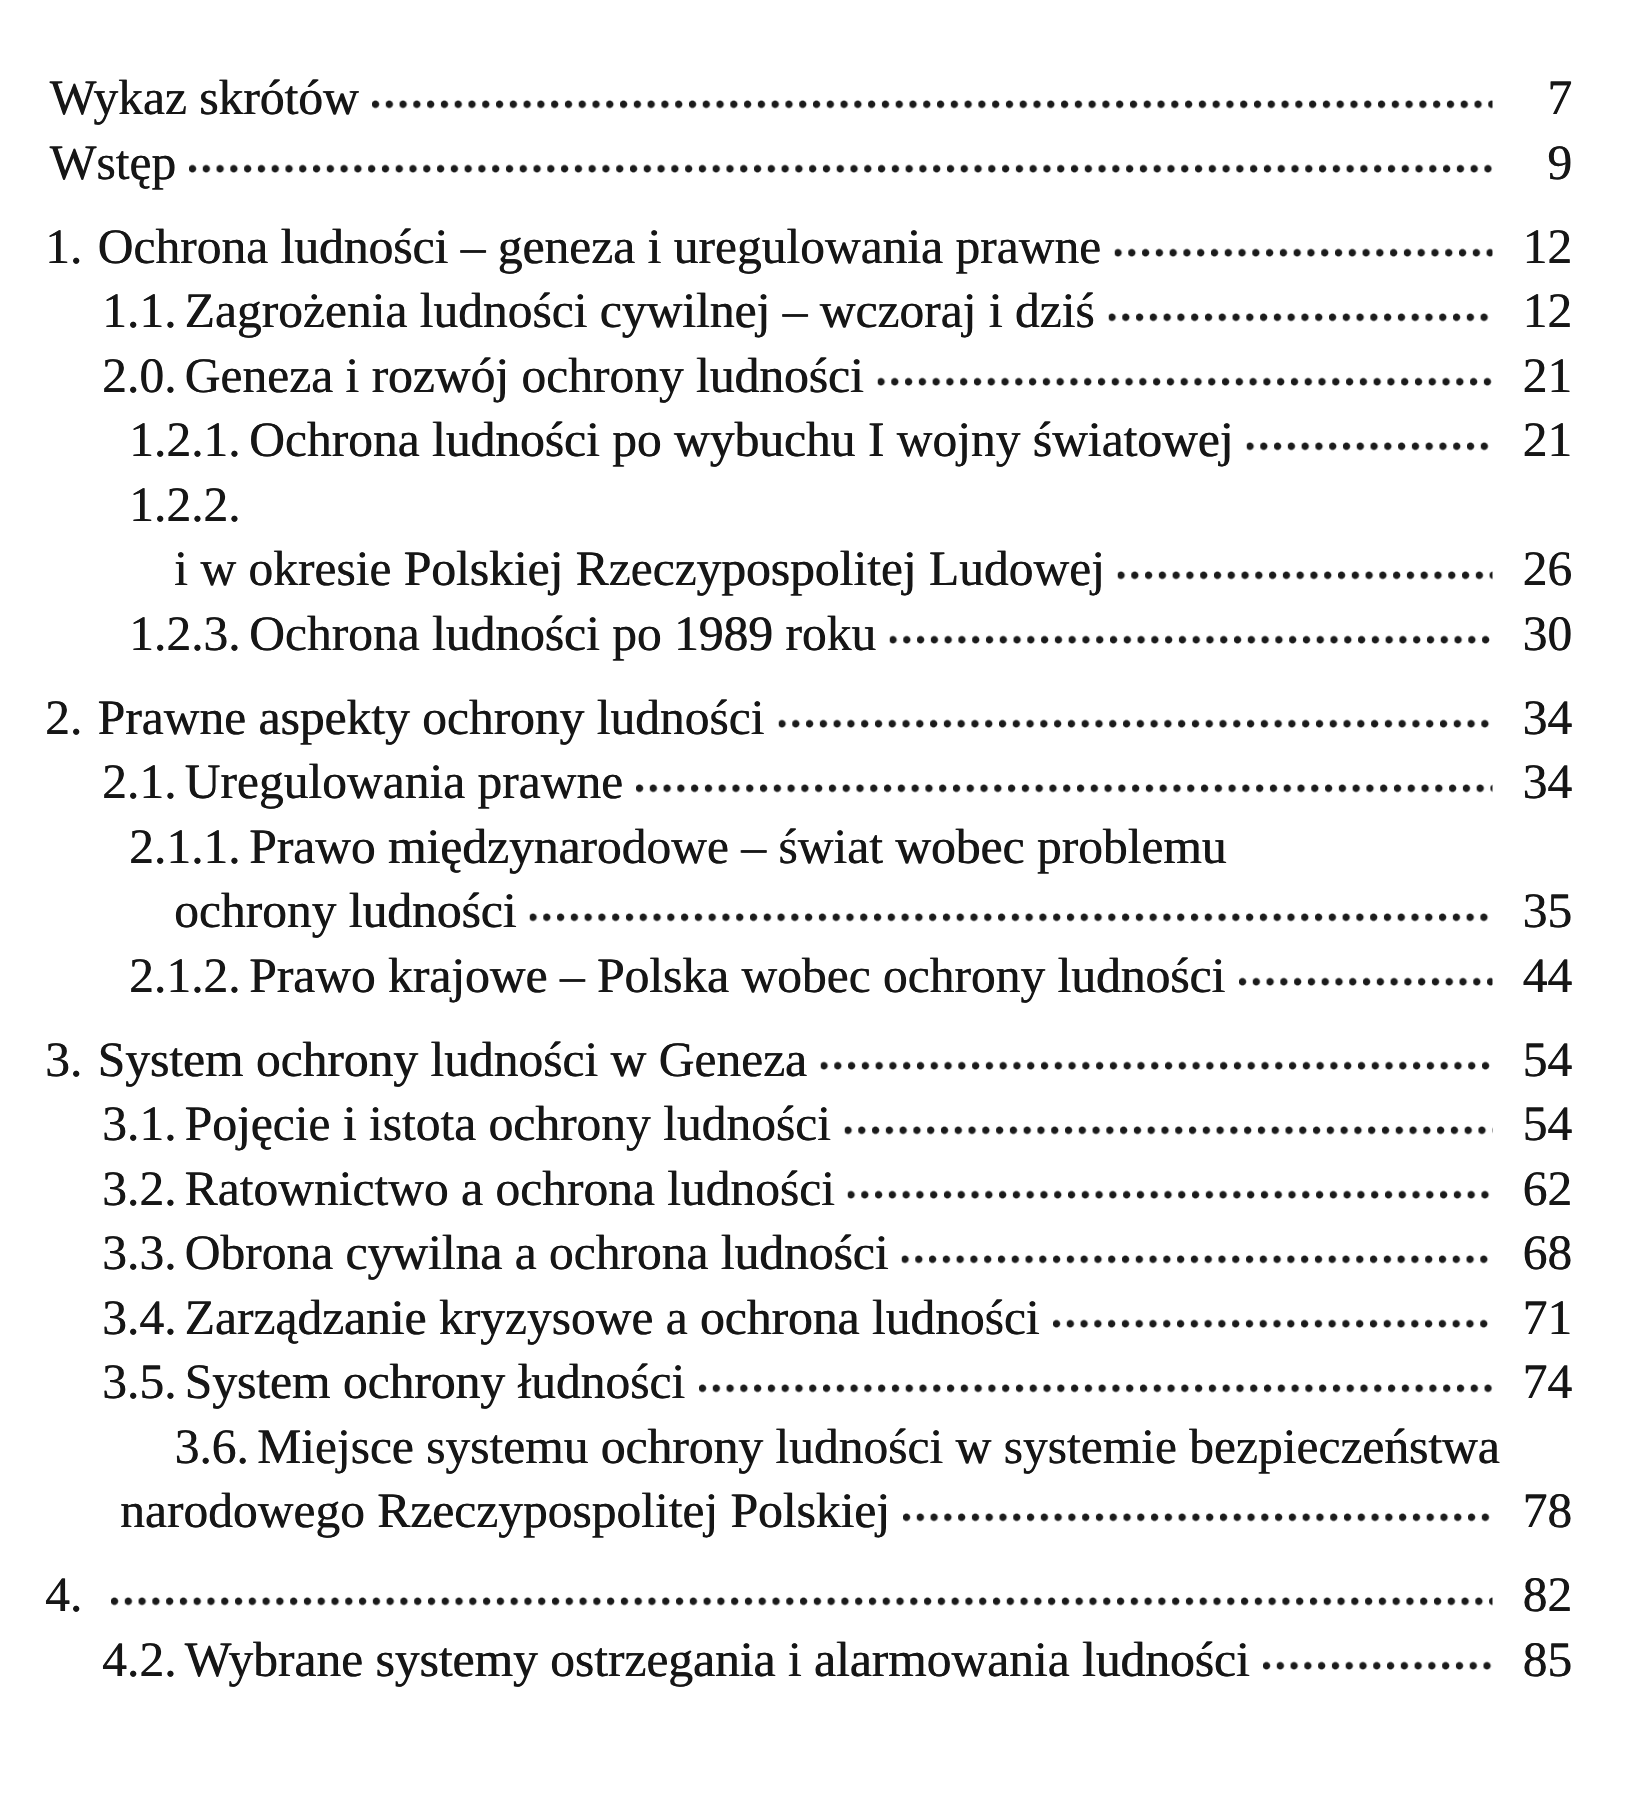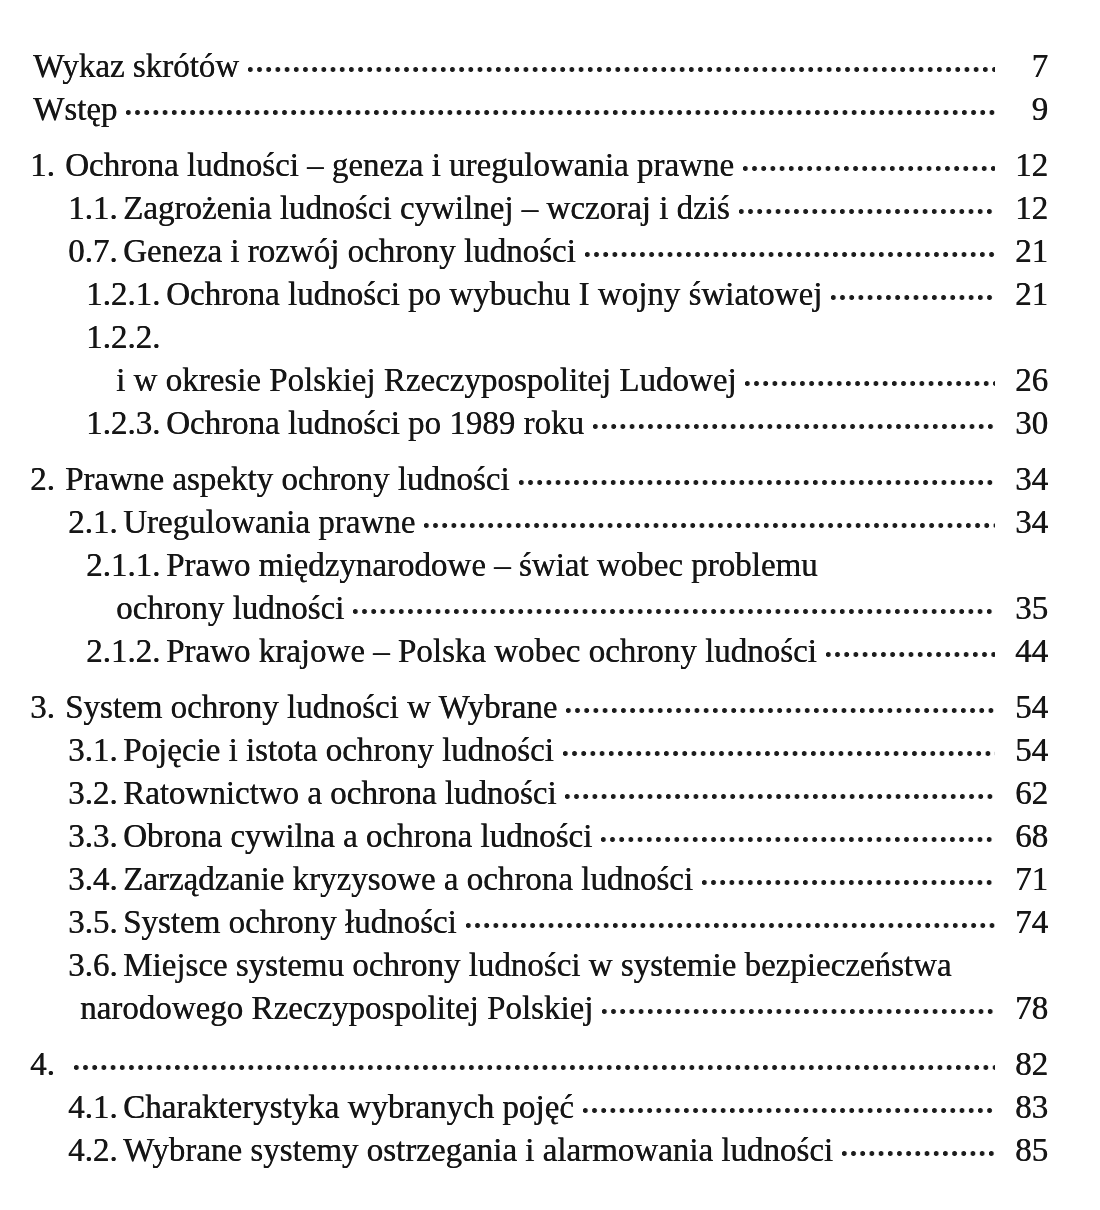--- a/index.html
+++ b/index.html
@@ -25,21 +25,21 @@
     font-size: 33px;
     line-height: 43px;
     white-space: nowrap;
     text-shadow: 0.4px 0 0 currentColor;
   }
   .row.gap-md { margin-top: 13px; }
   .row.gap-lg { }
 
   .lvl-root    { padding-left: 33px; }
   .lvl-chapter { padding-left: 30px; }
-  .lvl-sub1    { padding-left: 68px; }
+  .lvl-sub1    { padding-left: 68px; justify-content: center; }
   .lvl-sub2    { padding-left: 86px; }
   .lvl-cont1   { padding-left: 80px; }
   .lvl-cont2   { padding-left: 116px; }
 
   .num { flex: 0 0 auto; display: inline-block; }
   .lvl-chapter .num { width: 35px; }
   .lvl-sub1    .num { width: 55px; }
   .lvl-sub2    .num { width: 80px; }
 
   .txt { flex: 0 0 auto; }
@@ -88,21 +88,21 @@
   </div>
 
   <div class="row lvl-sub1">
     <span class="num">1.1.</span>
     <span class="txt">Zagrożenia ludności cywilnej – wczoraj i dziś</span>
     <span class="leader"></span>
     <span class="pg">12</span>
   </div>
 
   <div class="row lvl-sub1">
-    <span class="num">0.7.</span>
+    <span class="num">2.0.</span>
     <span class="txt">Geneza i rozwój ochrony ludności</span>
     <span class="leader"></span>
     <span class="pg">21</span>
   </div>
 
   <div class="row lvl-sub2">
     <span class="num">1.2.1.</span>
     <span class="txt">Ochrona ludności po wybuchu I wojny światowej</span>
     <span class="leader"></span>
     <span class="pg">21</span>
@@ -156,21 +156,21 @@
 
   <div class="row lvl-sub2">
     <span class="num">2.1.2.</span>
     <span class="txt">Prawo krajowe – Polska wobec ochrony ludności</span>
     <span class="leader"></span>
     <span class="pg">44</span>
   </div>
 
   <div class="row lvl-chapter gap-md">
     <span class="num">3.</span>
-    <span class="txt">System ochrony ludności w Wybrane</span>
+    <span class="txt">System ochrony ludności w Geneza</span>
     <span class="leader"></span>
     <span class="pg">54</span>
   </div>
 
   <div class="row lvl-sub1">
     <span class="num">3.1.</span>
     <span class="txt">Pojęcie i istota ochrony ludności</span>
     <span class="leader"></span>
     <span class="pg">54</span>
   </div>
@@ -215,26 +215,20 @@
     <span class="leader"></span>
     <span class="pg">78</span>
   </div>
 
   <div class="row lvl-chapter gap-md">
     <span class="num">4.</span>
     <span class="leader"></span>
     <span class="pg">82</span>
   </div>
 
-  <div class="row lvl-sub1">
-    <span class="num">4.1.</span>
-    <span class="txt">Charakterystyka wybranych pojęć</span>
-    <span class="leader"></span>
-    <span class="pg">83</span>
-  </div>
 
   <div class="row lvl-sub1">
     <span class="num">4.2.</span>
     <span class="txt">Wybrane systemy ostrzegania i alarmowania ludności</span>
     <span class="leader"></span>
     <span class="pg">85</span>
   </div>
 </div>
 </div>
 

